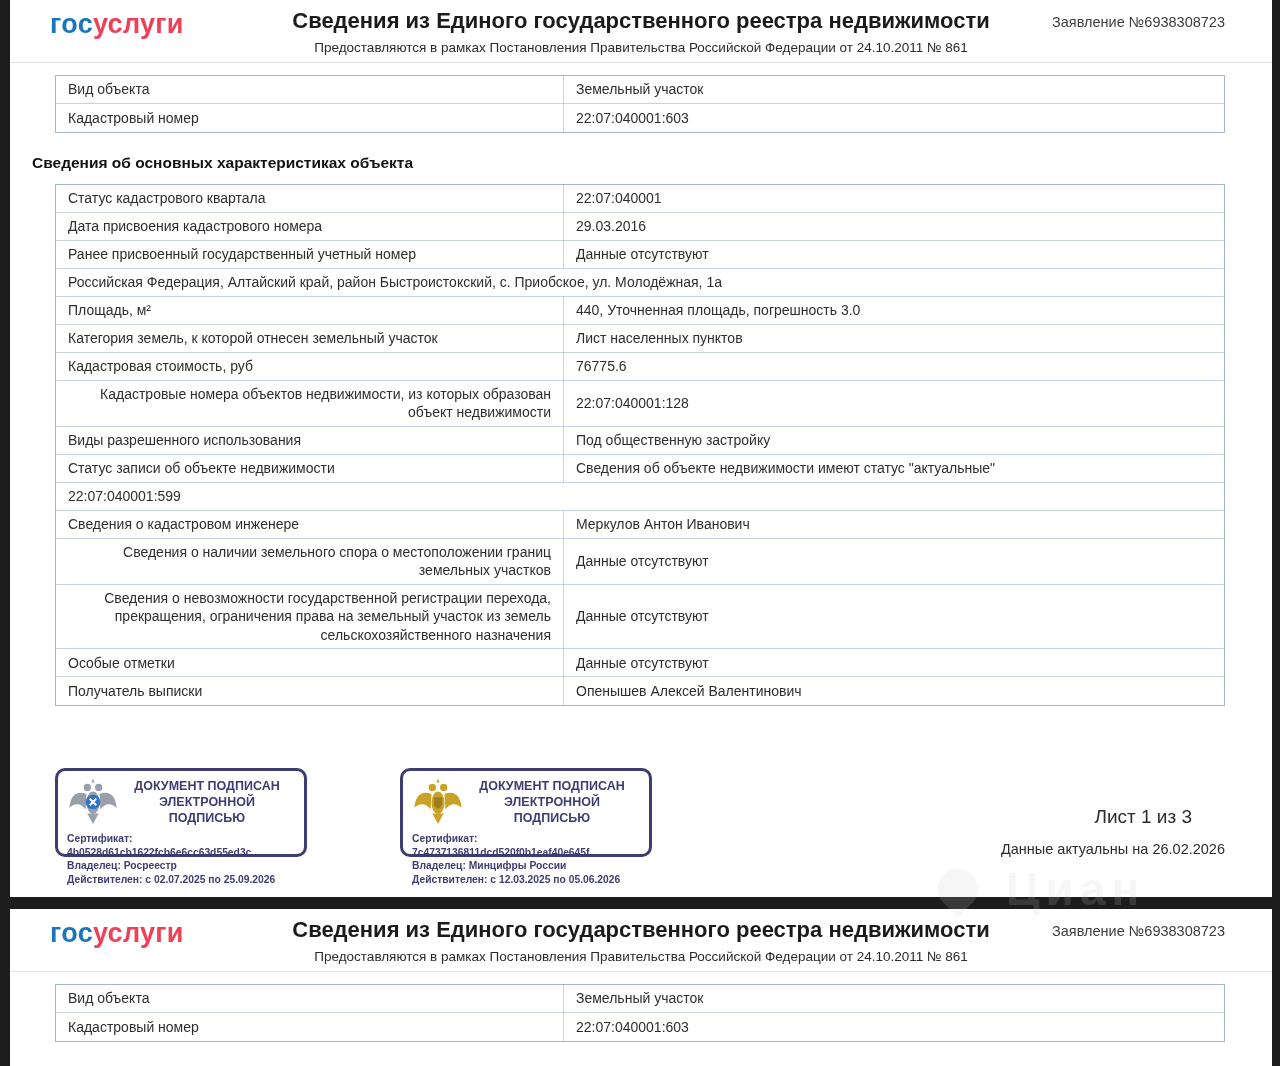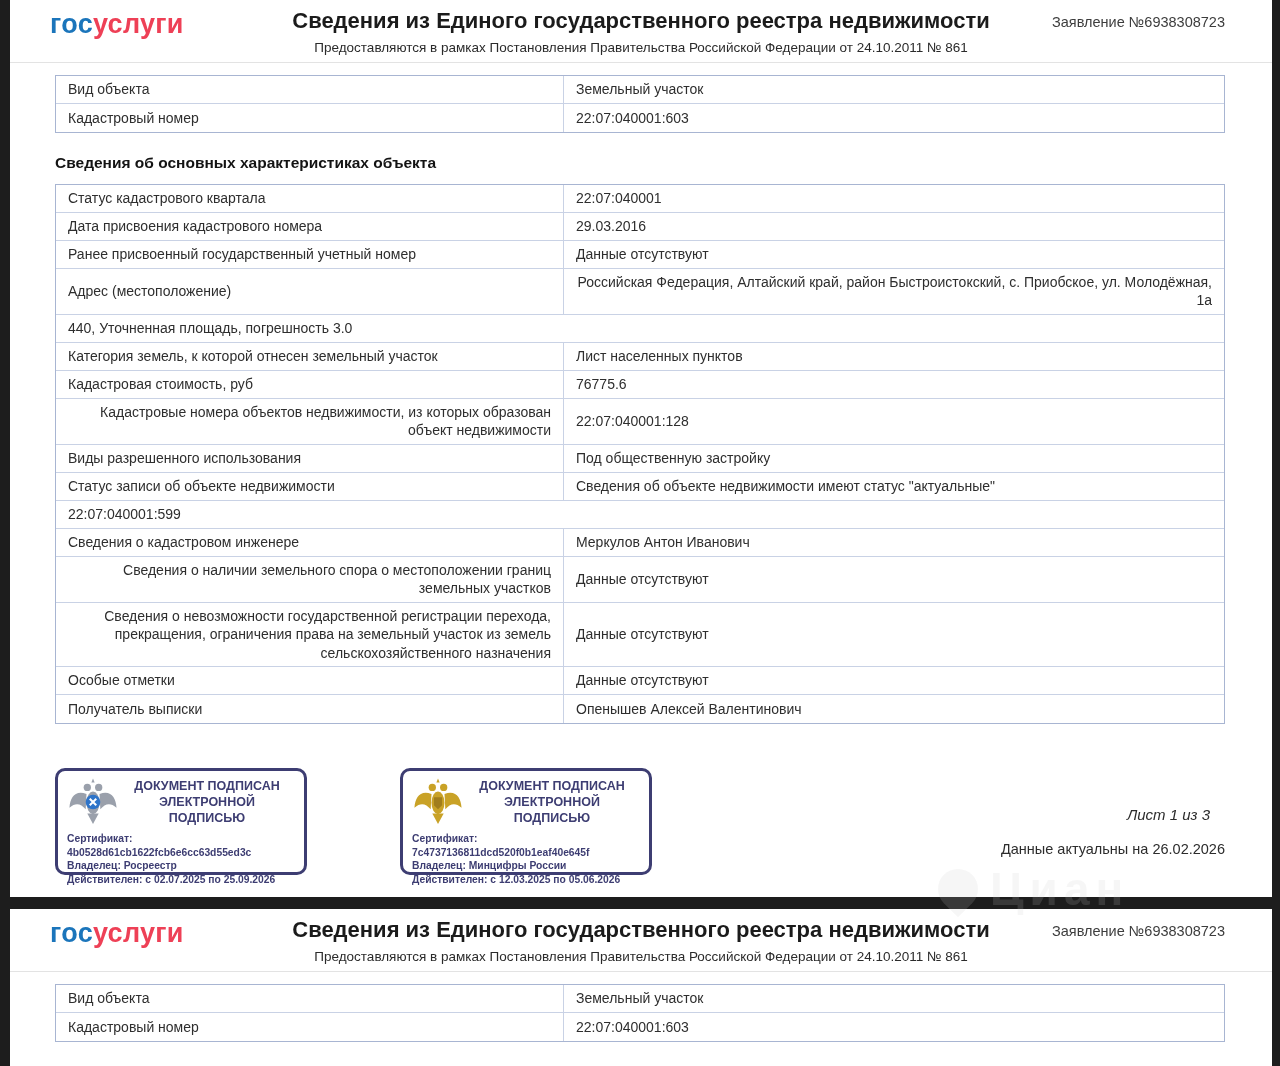--- a/index.html
+++ b/index.html
@@ -22,40 +22,40 @@
   .hdr-app { position:absolute; right:47px; top:14px; font-size:14.5px; color:#3d3d3d; }
 
   
   .tbl { margin:12px 47px 0 45px; border:1px solid #a8b5d2;text-align:right; }
   .trow { display:flex; border-bottom:1px solid #c9d2e5; min-height:28px; }
   .trow:last-child { border-bottom:none; }
   .tcell { display:flex; align-items:center; padding:4px 12px; font-size:14px; color:#2e2e2e; line-height:1.32; }
   .tlabel { width:508px; border-right:1px solid #c9d2e5; flex:0 0 508px; }
   .tvalue { flex:1; }
 
-  .section-title { margin:21px 45px 11px 45px; font-size:15.5px; font-weight:700; color:#131313; }
-
-  
-  .stamp { position:absolute; width:252px; height:107px; border:3px solid #3d3d72; border-radius:10px;
+  .section-title { margin:21px 45px 11px 22px; font-size:15.5px; font-weight:700; color:#131313; }
+
+  
+  .stamp { position:absolute; width:252px; height:89px; border:3px solid #3d3d72; border-radius:10px;
            background:#fff; padding:5px 9px 4px 9px; }
   .stamp-1 { left:45px; top:768px; }
   .stamp-2 { left:390px; top:768px; }
   .stamp-top { display:flex; align-items:center; }
   .emblem { width:52px; height:52px; flex:0 0 52px; display:flex; align-items:center; justify-content:center; }
   .stamp-title { flex:1; text-align:center; color:#3d3d72; font-weight:700; font-size:12.5px; line-height:1.3; padding:0 4px; }
   .stamp-line { color:#3d3d72; font-weight:700; font-size:10.3px; line-height:1.32; }
   .stamp-line.first { margin-top:4px; }
 
   
-  .sheet-info { position:absolute; top:806px; right:62px; font-size:15px; color:#2c2c2c;font-style:italic; }
+  .sheet-info { position:absolute; top:806px; right:80px; font-size:19px; color:#2c2c2c; }
   .data-actual { position:absolute; top:841px; right:47px; font-size:14.5px; color:#2c2c2c;margin-left:16px; }
 
   
   .watermark { position:absolute; left:938px; top:862px; z-index:6; display:flex; align-items:center;
-               gap:12px; opacity:0.16; pointer-events:none; }
+               gap:28px; opacity:0.16; pointer-events:none; }
   .wm-pin { width:40px; height:40px; background:#c9c9c9; border-radius:50% 50% 50% 0; transform:rotate(-45deg); }
   .wm-text { font-size:46px; font-weight:700; color:#cdcdcd; letter-spacing:6px; }
 </style>
 </head>
 <body>
 
 <div class="canvas">
 
   <div class="page page-1">
 
@@ -90,24 +90,24 @@
       </div>
       <div class="trow">
         <div class="tcell tlabel">Дата присвоения кадастрового номера</div>
         <div class="tcell tvalue">29.03.2016</div>
       </div>
       <div class="trow">
         <div class="tcell tlabel">Ранее присвоенный государственный учетный номер</div>
         <div class="tcell tvalue">Данные отсутствуют</div>
       </div>
       <div class="trow">
-        <div class="tcell tlabel">Адрес (местоположение)</div>
         <div class="tcell tvalue">Российская Федерация, Алтайский край, район Быстроистокский, с. Приобское, ул. Молодёжная, 1а</div>
       </div>
       <div class="trow">
+        <div class="tcell tlabel">Площадь, м²</div>
         <div class="tcell tvalue">440, Уточненная площадь, погрешность 3.0</div>
       </div>
       <div class="trow">
         <div class="tcell tlabel">Категория земель, к которой отнесен земельный участок</div>
         <div class="tcell tvalue">Лист населенных пунктов</div>
       </div>
       <div class="trow">
         <div class="tcell tlabel">Кадастровая стоимость, руб</div>
         <div class="tcell tvalue">76775.6</div>
       </div>

